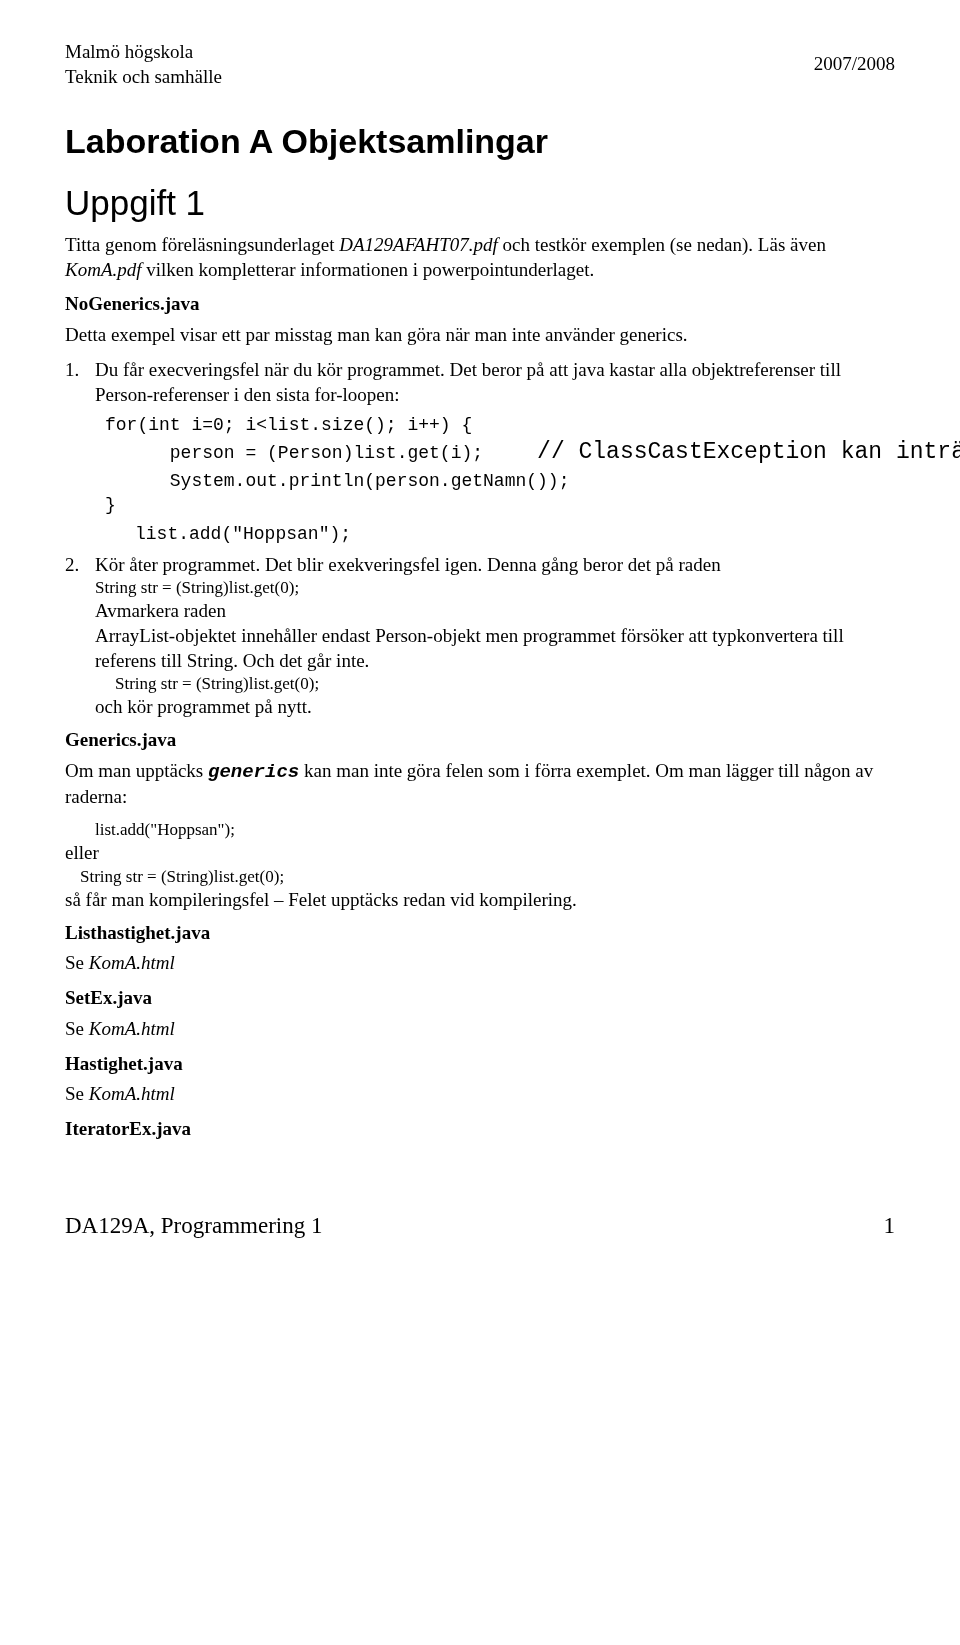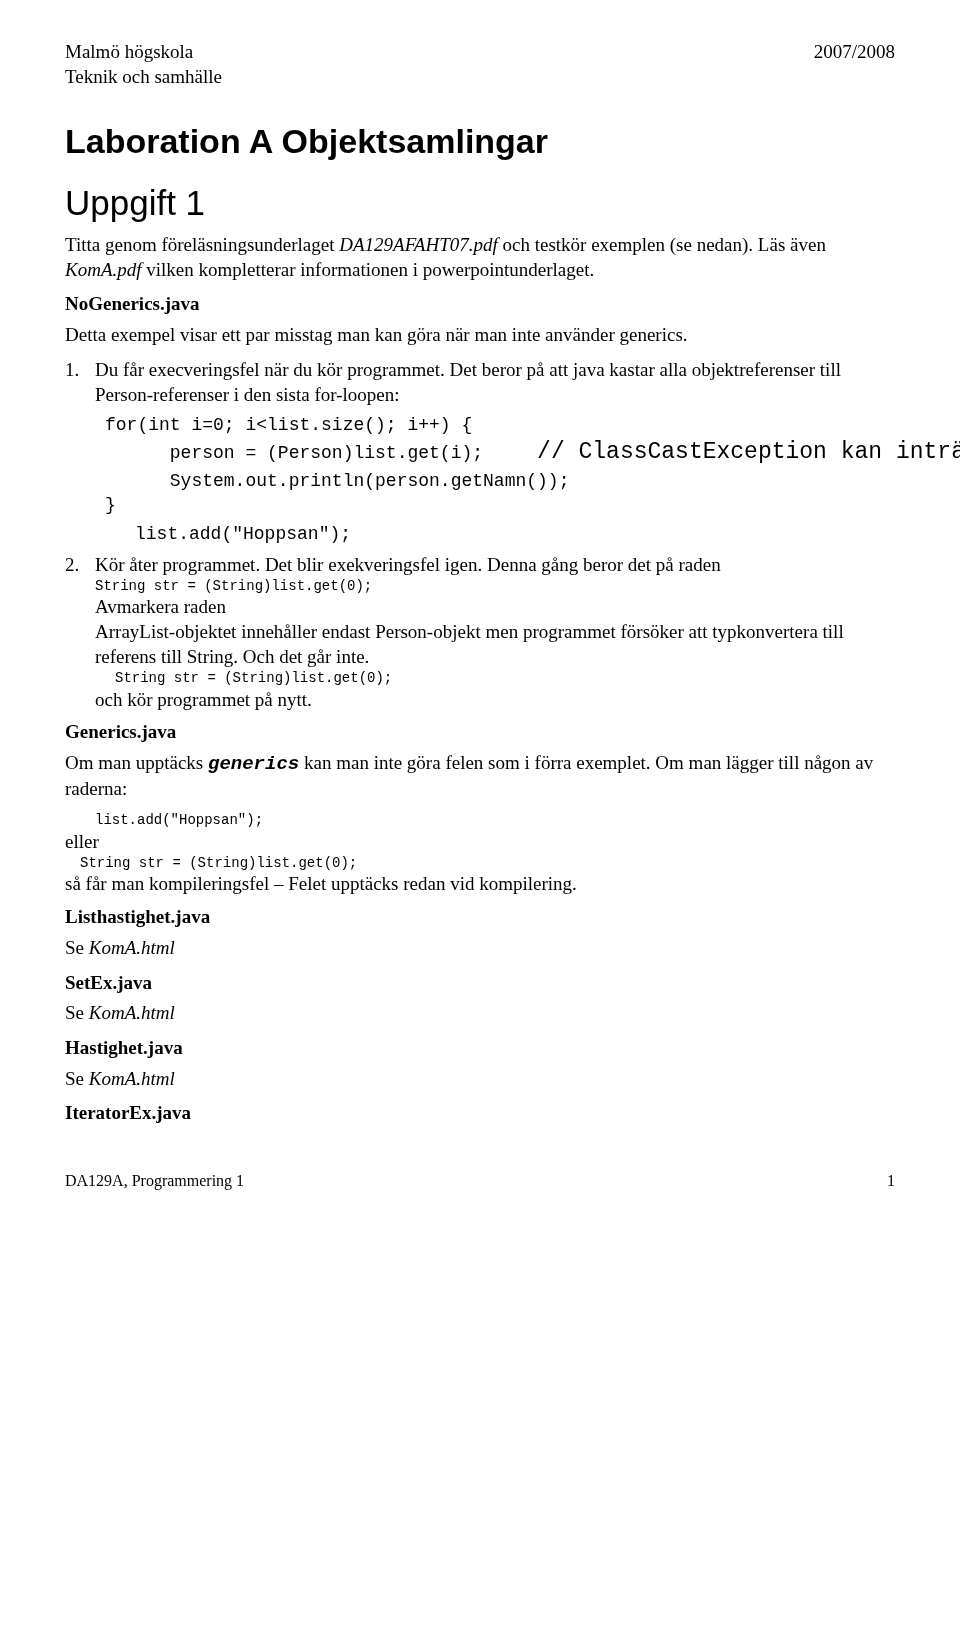--- a/index.html
+++ b/index.html
@@ -13,20 +13,21 @@
     padding: 0;
     width: 960px;
   }
   .page {
     padding: 40px 65px 30px 65px;
   }
   .header {
     display: flex;
     justify-content: space-between;
     margin-bottom: 30px;
+    align-items: center;
   }
   .header-left, .header-right {
     font-size: 19px;
   }
   h1 {
     font-family: Arial, Helvetica, sans-serif;
     font-size: 34px;
     font-weight: bold;
     margin: 20px 0 14px 0;
   }
@@ -39,21 +40,21 @@
   .bold-serif {
     font-weight: bold;
     font-family: "Times New Roman", Times, serif;
     margin: 8px 0 6px 0;
   }
   p {
     margin: 6px 0 10px 0;
   }
   .italic { font-style: italic; }
   .bold-italic { font-style: italic; font-weight: bold; font-family: Liberation Mono, monospace; }
-  .mono { font-family: Liberation Mono, monospace; font-size: 14px; }
+  .mono { font-family: Liberation Serif, serif; font-size: 17px; }
   .sans-comment { font-family: Liberation Mono, monospace; font-size: 23px; }
   .codeblock {
     font-family: "Courier New", Courier, monospace;
     font-size: 18px;
     white-space: pre;
     margin: 6px 0 6px 40px;
     line-height: 1.35;
   }
   .ol-item {
     display: flex;
@@ -67,22 +68,22 @@
     flex: 1;
   }
   .inline-code-indent {
     margin-left: 40px;
     font-family: "Courier New", Courier, monospace;
     font-size: 18px;
   }
   .footer {
     display: flex;
     justify-content: space-between;
-    margin-top: 45px;
-    font-size: 16px;
+    margin-top: 69px;
+    font-size: 23px;
   }
 </style>
 </head>
 <body>
 
 <div class="page">
 
   <div class="header">
     <div class="header-left">
       <div>Malmö högskola</div>

